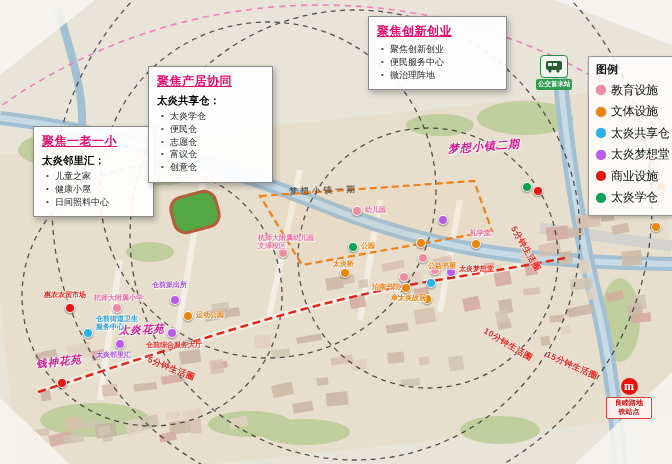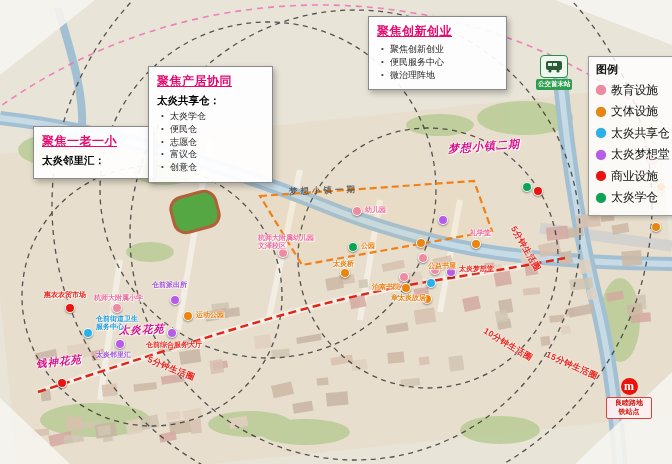--- a/index.html
+++ b/index.html
@@ -301,20 +301,25 @@
     <div class="metroicon">m</div>
     <div class="metrolab" id="metrolab">
         <div>良睦路地</div>
         <div>铁站点</div>
       </div>
   </div>
 
   <div class="callout" style="left:33px;top:126px;width:104px">
     <div class="title">聚焦一老一小</div>
     <div class="hdr">太炎邻里汇：</div>
+    <ul>
+        <li>儿童之家</li>
+        <li>健康小屋</li>
+        <li>日间照料中心</li>
+      </ul>
   </div>
 
   <div class="callout" style="left:148px;top:66px;width:108px">
     <div class="title">聚焦产居协同</div>
     <div class="hdr">太炎共享仓：</div>
     <ul>
         <li>太炎学仓</li>
         <li>便民仓</li>
         <li>志愿仓</li>
         <li>富议仓</li>

